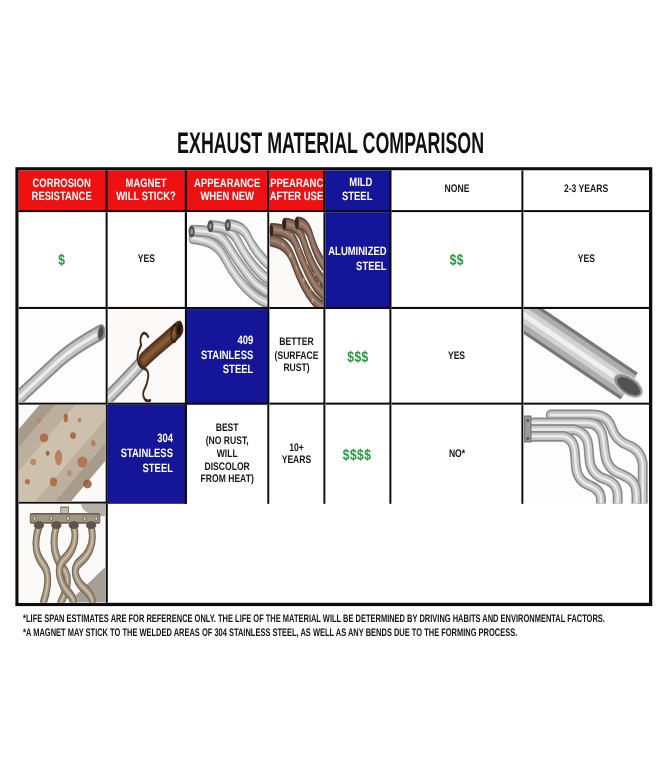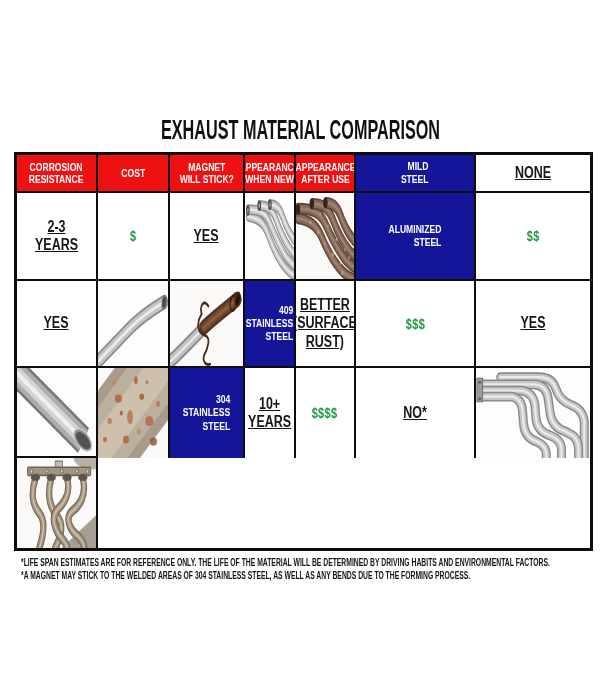--- a/index.html
+++ b/index.html
@@ -32,21 +32,21 @@
     border-right:2.5px solid var(--grid);
     border-bottom:2.5px solid var(--grid);
     display:flex;align-items:center;justify-content:center;
     text-align:center;overflow:hidden;position:relative;
     background:#fff;
   }
   .cell:nth-child(7n){border-right:none;}
   .tbl > .cell:nth-last-child(-n+7){border-bottom:none;}
   .hd{background:var(--header-bg);color:#ffffff;font-weight:bold;font-size:11px;line-height:1.12;}
   .mat{background:var(--material-bg);color:#ffffff;font-weight:bold;font-size:11px;line-height:1.2;text-align:right;}
-  .body-cell{color:var(--text);font-weight:bold;font-size:16px;line-height:1.15;text-decoration:underline;}
+  .body-cell{color:var(--text);font-weight:bold;font-size:10px;line-height:1.15;}
   .cost-cell{color:var(--cost-green);font-weight:bold;font-size:14px;letter-spacing:0.5px;}
   .img-cell{padding:0;}
   .photo{position:absolute;inset:0;width:100%;height:100%;display:block;}
   .foot{position:absolute;left:21px;top:557px;color:#141414;font-weight:bold;font-size:10px;}
   .fline{line-height:12.5px;white-space:nowrap;}
   .condl{display:inline-block;transform:scaleX(0.68);transform-origin:0 50%;white-space:nowrap;}
 </style>
 </head>
 <body>
 
@@ -54,23 +54,20 @@
 
   <div class="title-wrap">
     <span class="cond t-title">EXHAUST MATERIAL COMPARISON</span>
   </div>
 
   <div class="tbl">
 
     <div class="cell hd">
         <span class="cond">CORROSION
 RESISTANCE</span>
-      </div>
-    <div class="cell hd">
-        <span class="cond">COST</span>
       </div>
     <div class="cell hd">
         <span class="cond">MAGNET
 WILL STICK?</span>
       </div>
     <div class="cell hd">
         <span class="cond">APPEARANCE
 WHEN NEW</span>
       </div>
     <div class="cell hd">
@@ -280,20 +277,26 @@
         </g>
       </svg>
     </div>
 
     <div class="cell mat">
         <span class="cond">304
 STAINLESS
 STEEL</span>
       </div>
     <div class="cell body-cell">
+        <span class="cond">BEST
+(NO RUST,
+WILL DISCOLOR
+FROM HEAT)</span>
+      </div>
+    <div class="cell body-cell">
         <span class="cond">10+ YEARS</span>
       </div>
     <div class="cell cost-cell">
         <span class="cond">$$$$</span>
       </div>
     <div class="cell body-cell">
         <span class="cond">NO*</span>
       </div>
     <div class="cell img-cell">
       <svg class="photo" viewBox="0 0 120 88" preserveAspectRatio="none">

